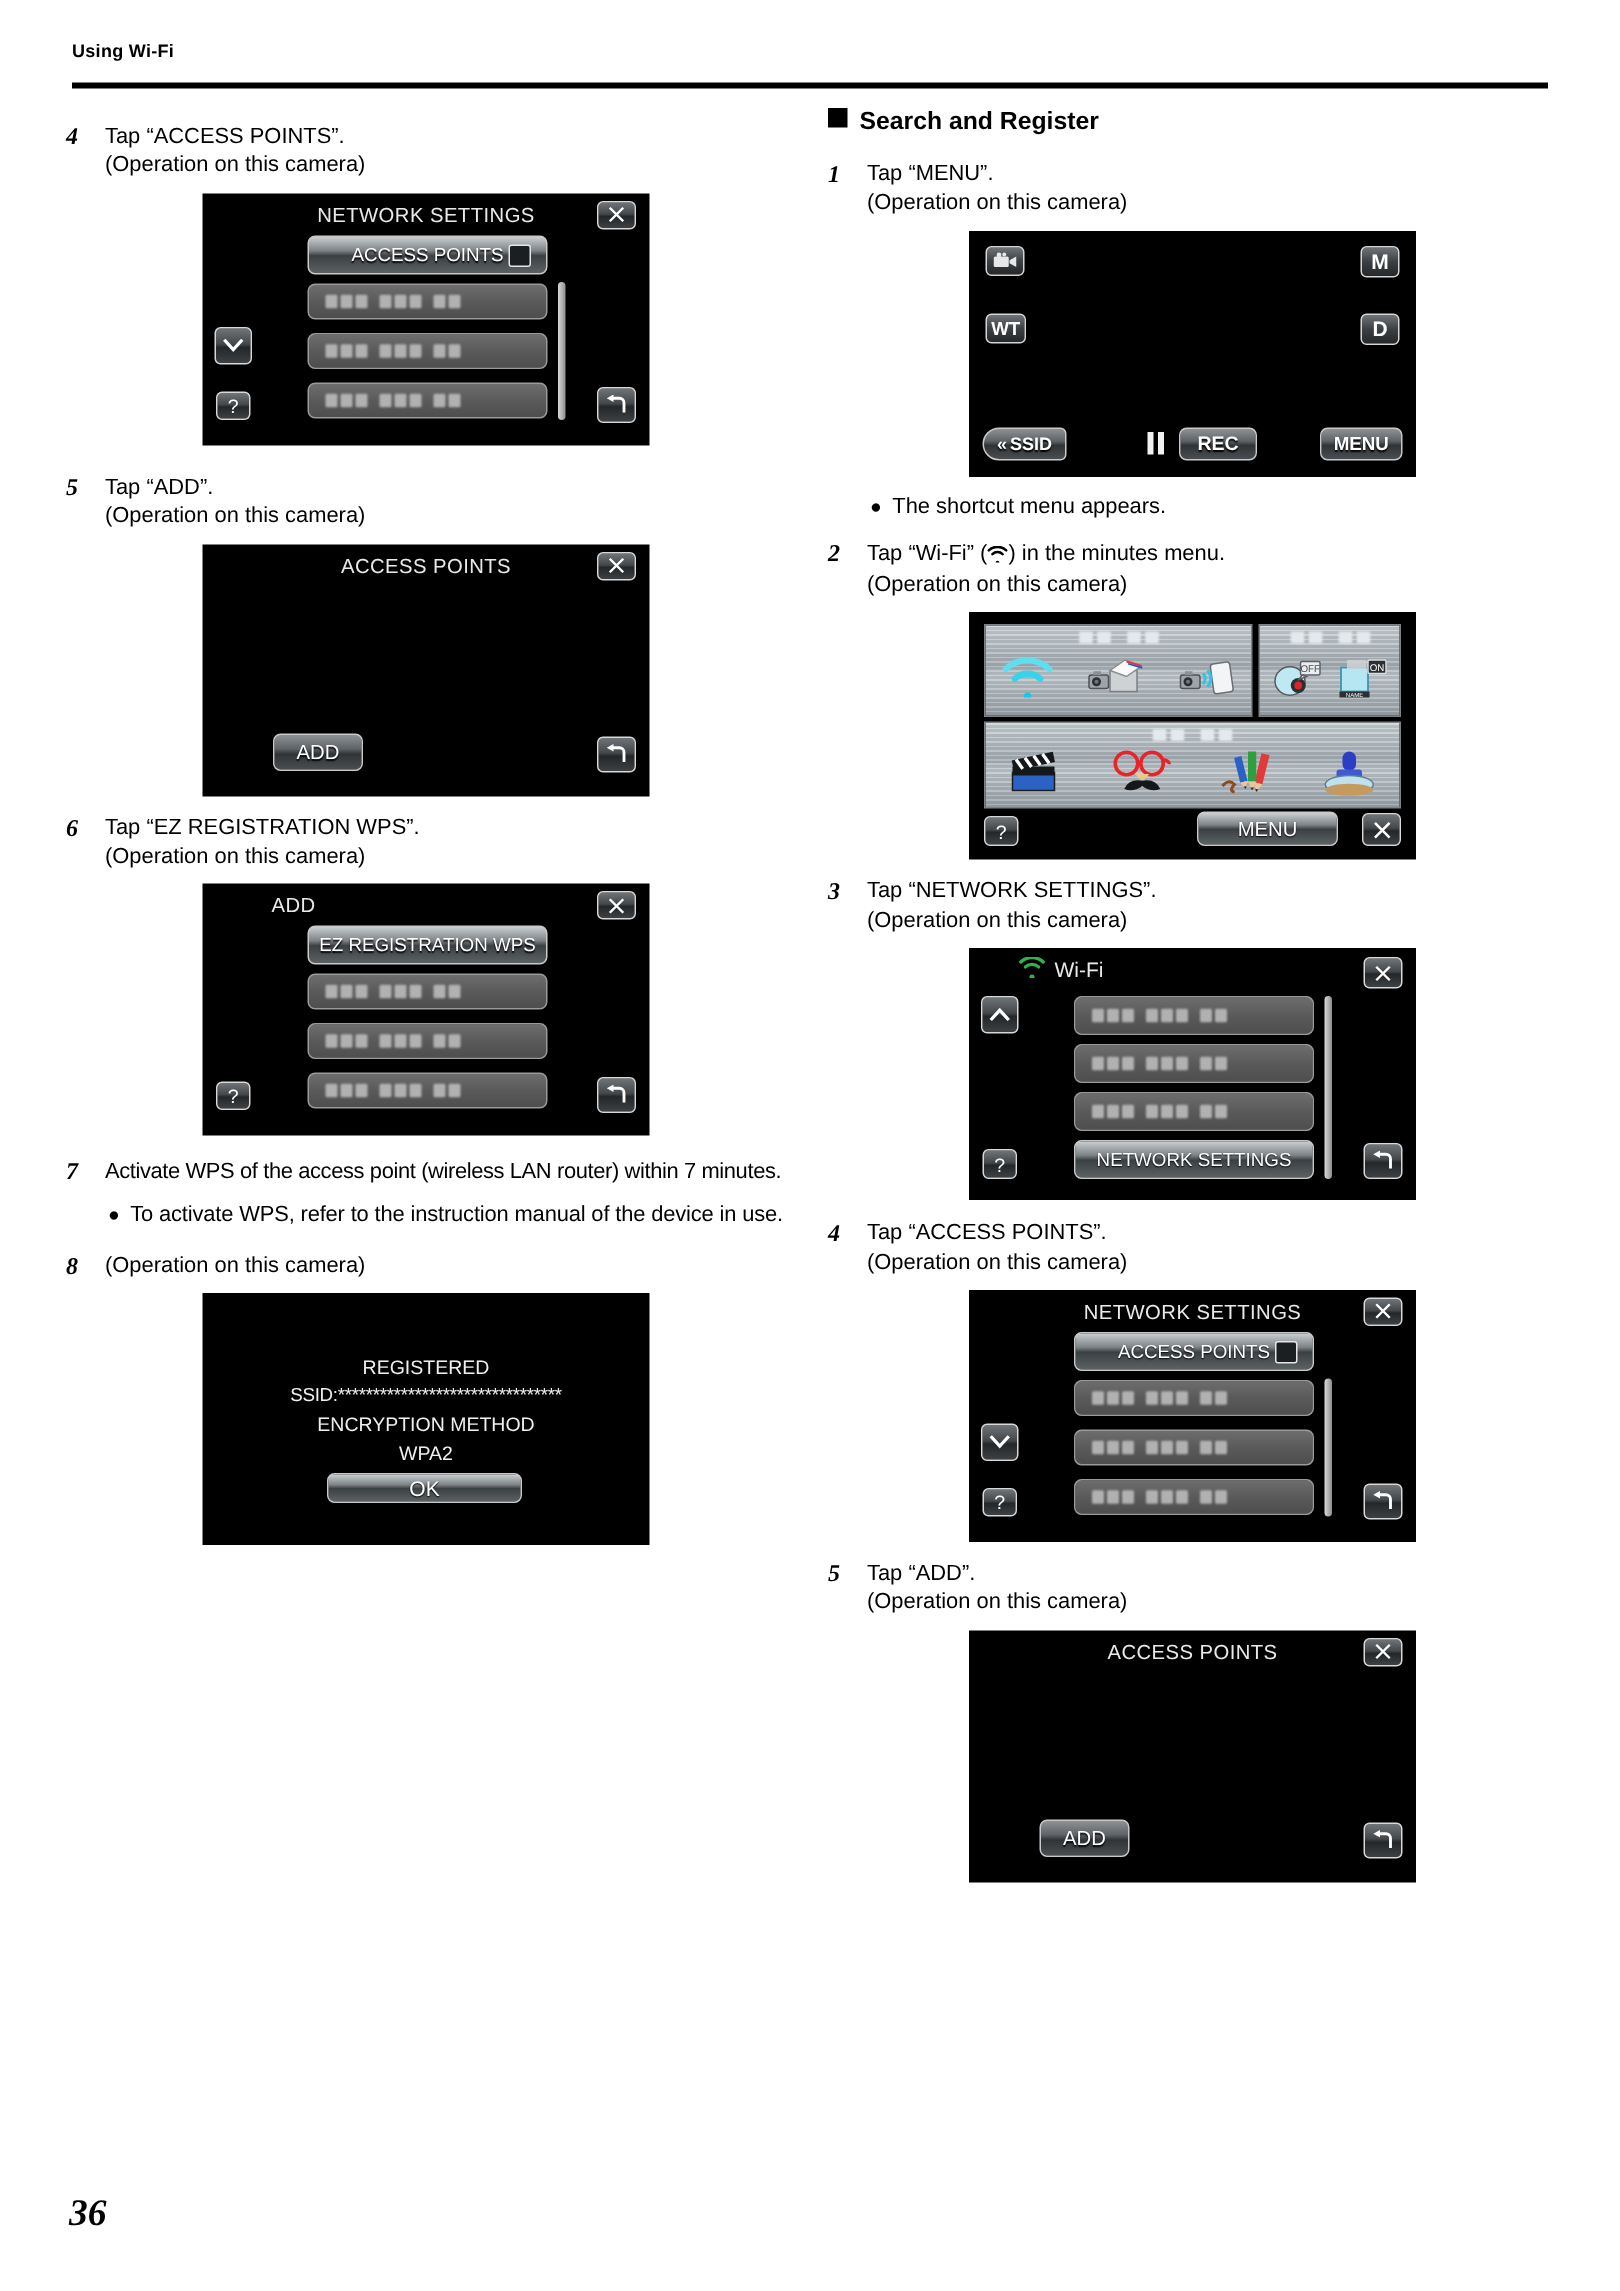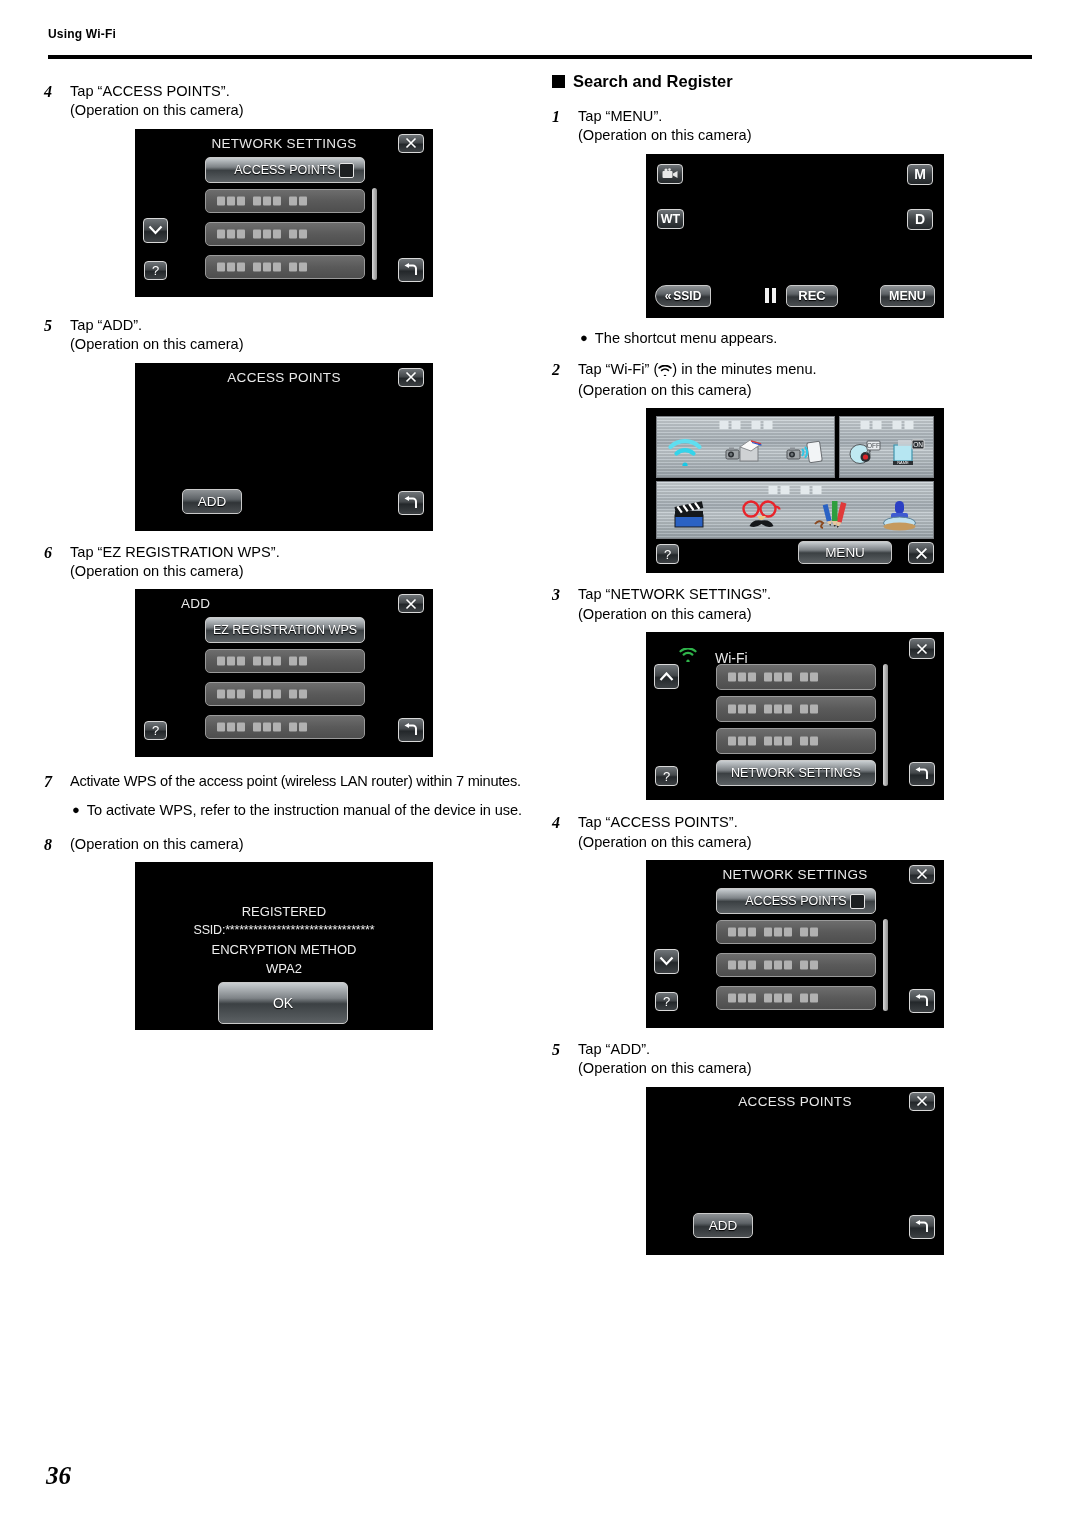--- a/index.html
+++ b/index.html
@@ -20,21 +20,21 @@
   .header-rule {
     position: absolute; left: 48px; top: 55px;
     width: 984px; height: 4px; background: #000;
   }
 
   
   .col-left  { position: absolute; left: 44px;  top: 80px; width: 490px; }
   .col-right { position: absolute; left: 552px; top: 72px; width: 492px; }
 
   
-  .sec-head { display: flex; align-items: center; gap: 8px; margin-bottom: 16px; }
+  .sec-head { display: flex; align-items: flex-start; gap: 8px; margin-bottom: 16px; }
   .sec-square { width: 13px; height: 13px; background: #000; display: inline-block; }
   .sec-text { font-size: 16.5px; font-weight: bold; }
 
   
   .step { display: flex; margin-top: 2px; }
   .step-num {
     width: 26px; flex: 0 0 26px;
     font-size: 16px; font-weight: bold; font-style: italic;
     font-family: "Liberation Serif", serif;
     text-align: left; padding-top: 1px;
@@ -360,21 +360,21 @@
       </div>
     </div>
 
     <div class="lcd" style="width:298px;height:168px;margin-left:91px;margin-top:8px;">
       <div class="reg-txt" style="top:42px;">REGISTERED</div>
       <div class="reg-ssid" style="top:61px;">
         <span>SSID:</span><span>********************************</span>
       </div>
       <div class="reg-txt" style="top:80px;">ENCRYPTION METHOD</div>
       <div class="reg-txt" style="top:99px;">WPA2</div>
-      <div class="btn light" style="left:83px;top:120px;width:130px;height:42px;font-size:14px;">
+      <div class="btn light" style="left:83px;top:120px;width:130px;height:20px;font-size:14px;">
         <span>OK</span>
       </div>
     </div>
 
   </div>
 
   <div class="col-right">
 
     <div class="sec-head">
       <span class="sec-square"></span>
@@ -592,21 +592,21 @@
 
     <div class="step" style="margin-top:12px;">
       <div class="step-num">3</div>
       <div class="step-body">
         <div class="step-line">Tap “NETWORK SETTINGS”.</div>
         <div class="step-sub">(Operation on this camera)</div>
       </div>
     </div>
 
     <div class="lcd" style="width:298px;height:168px;margin-left:94px;margin-top:8px;">
-      <div style="position:absolute;left:33px;top:16px;display:flex;align-items:flex-end;gap:18px;">
+      <div style="position:absolute;left:33px;top:6px;display:flex;align-items:flex-start;gap:6px;">
         <span>
           <svg width="18" height="14" viewBox="0 0 18 14">
             <path d="M9 11.6 a1.7 1.7 0 1 0 .01 0" fill="#2fb34a"></path>
             <path d="M4.6 6.6 A6.5 6.5 0 0 1 13.4 6.6" stroke="#2fb34a" stroke-width="2.2" fill="none" stroke-linecap="round"></path>
             <path d="M1.5 3.3 A11 11 0 0 1 16.5 3.3" stroke="#2fb34a" stroke-width="2.2" fill="none" stroke-linecap="round"></path>
           </svg>
         </span>
         <span style="color:#e9e9e9;font-size:14px;">Wi-Fi</span>
       </div>
       <div class="sqbtn" style="right:9px;top:6px;width:26px;height:21px;">

